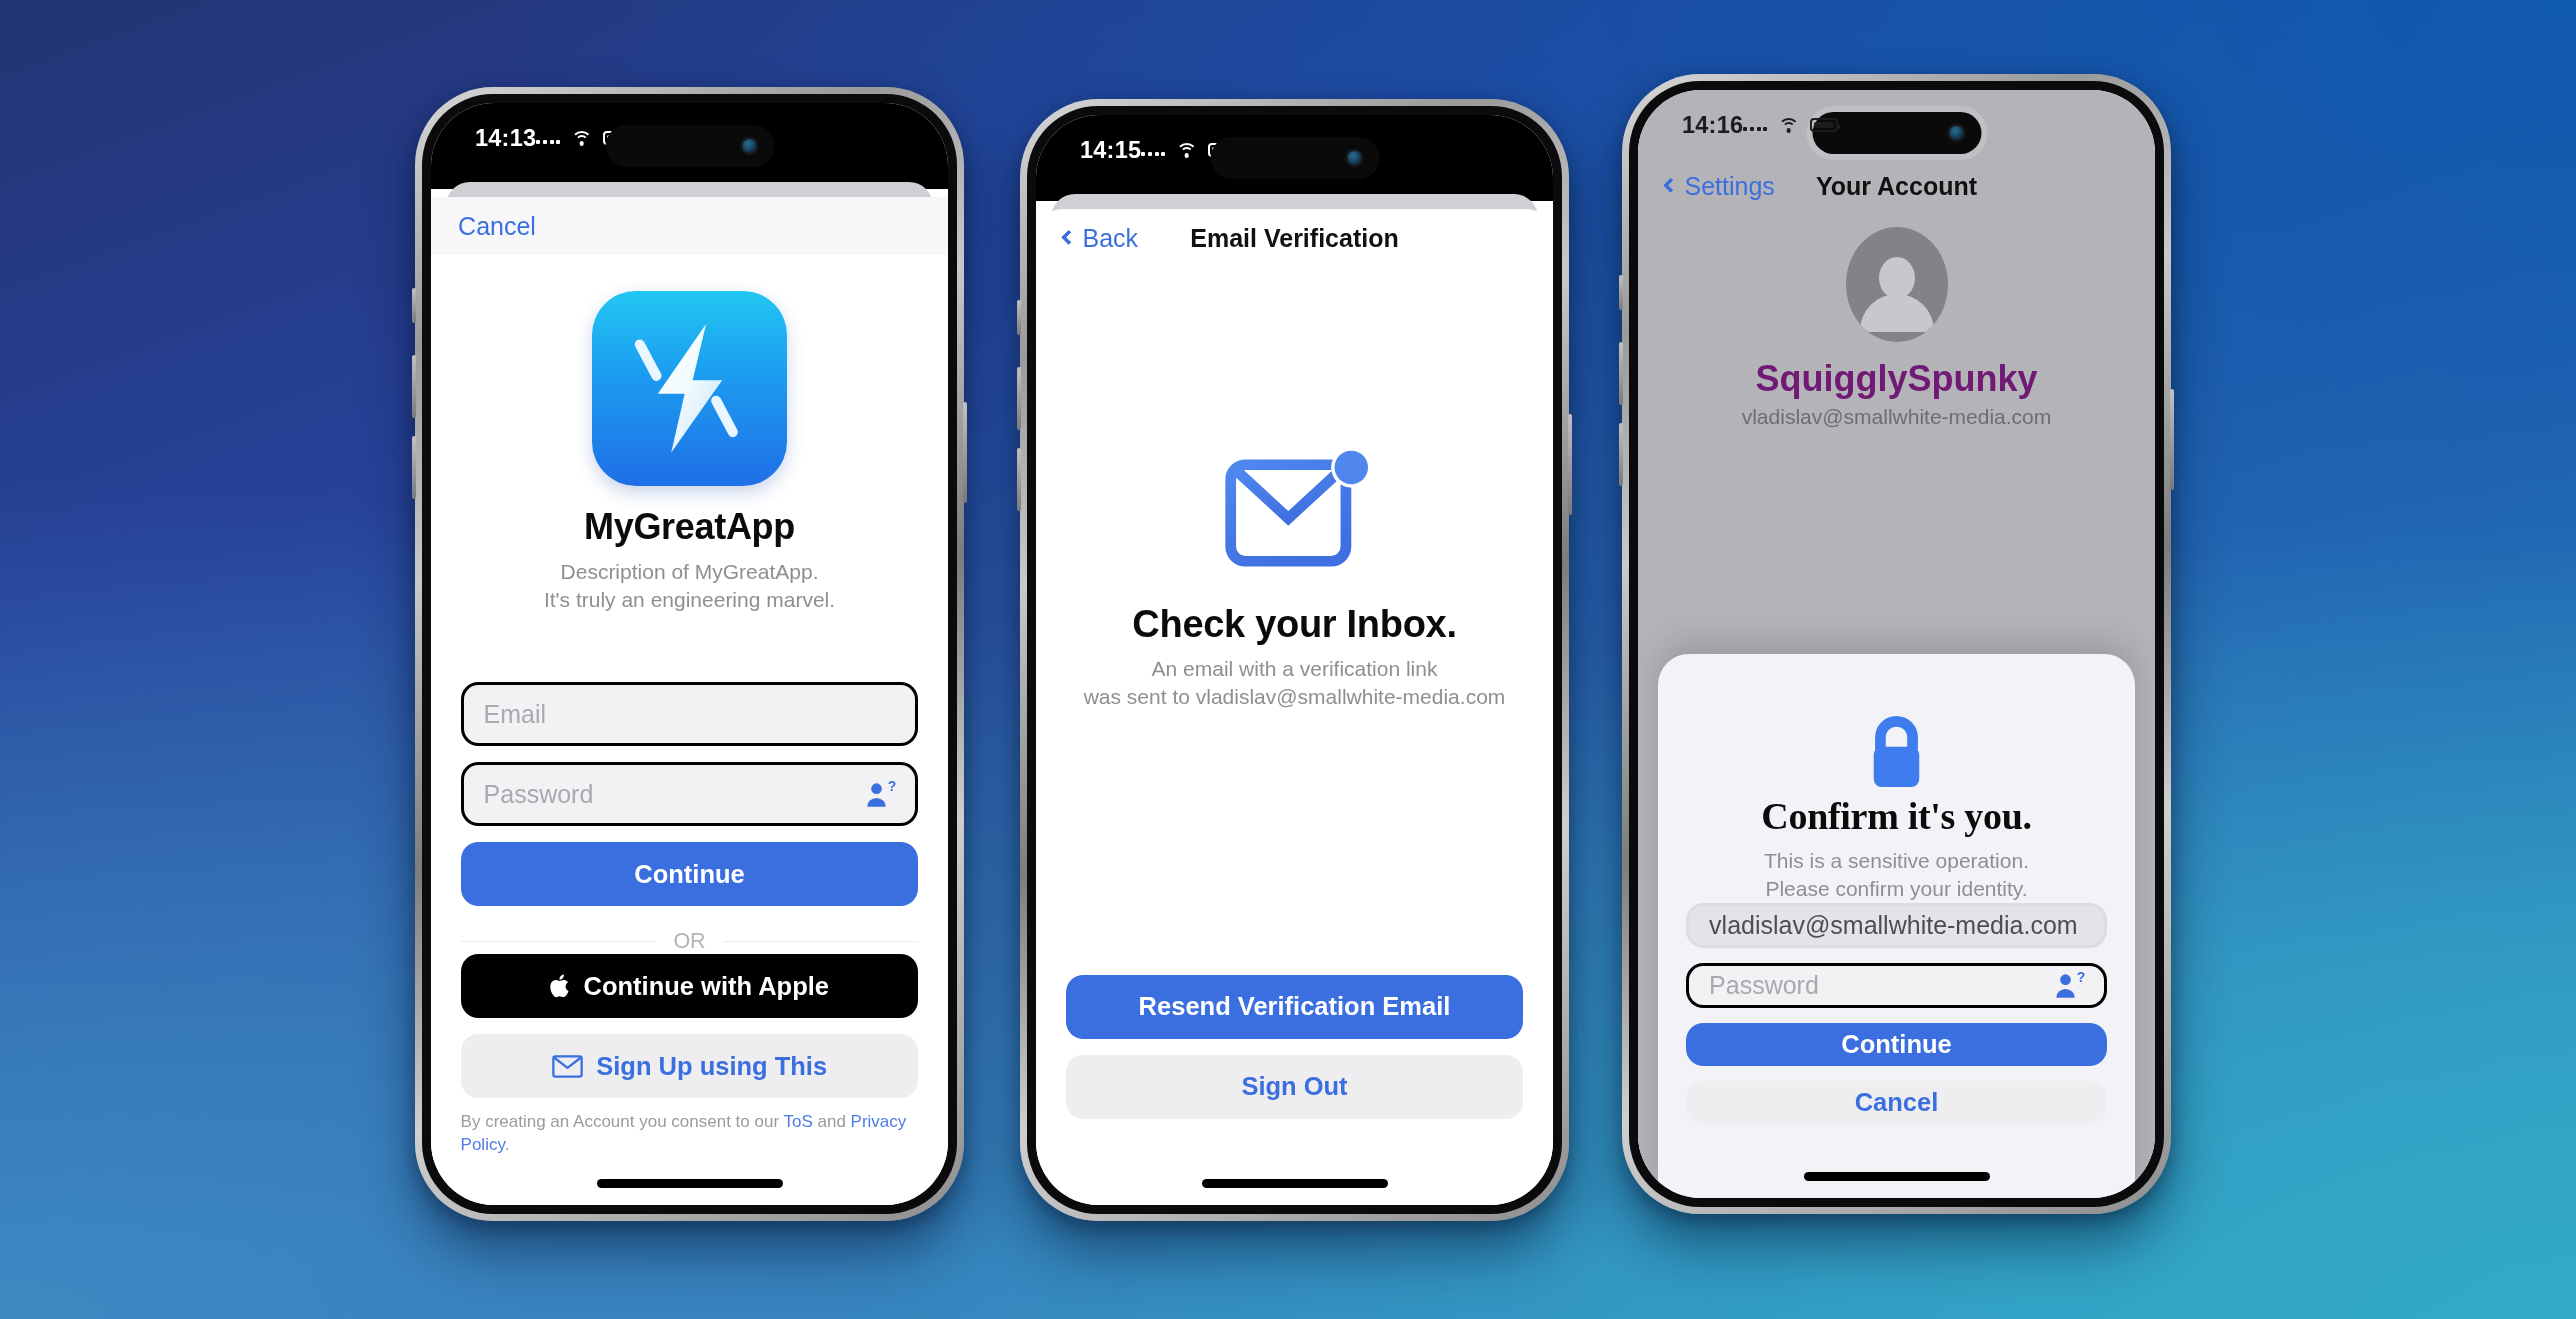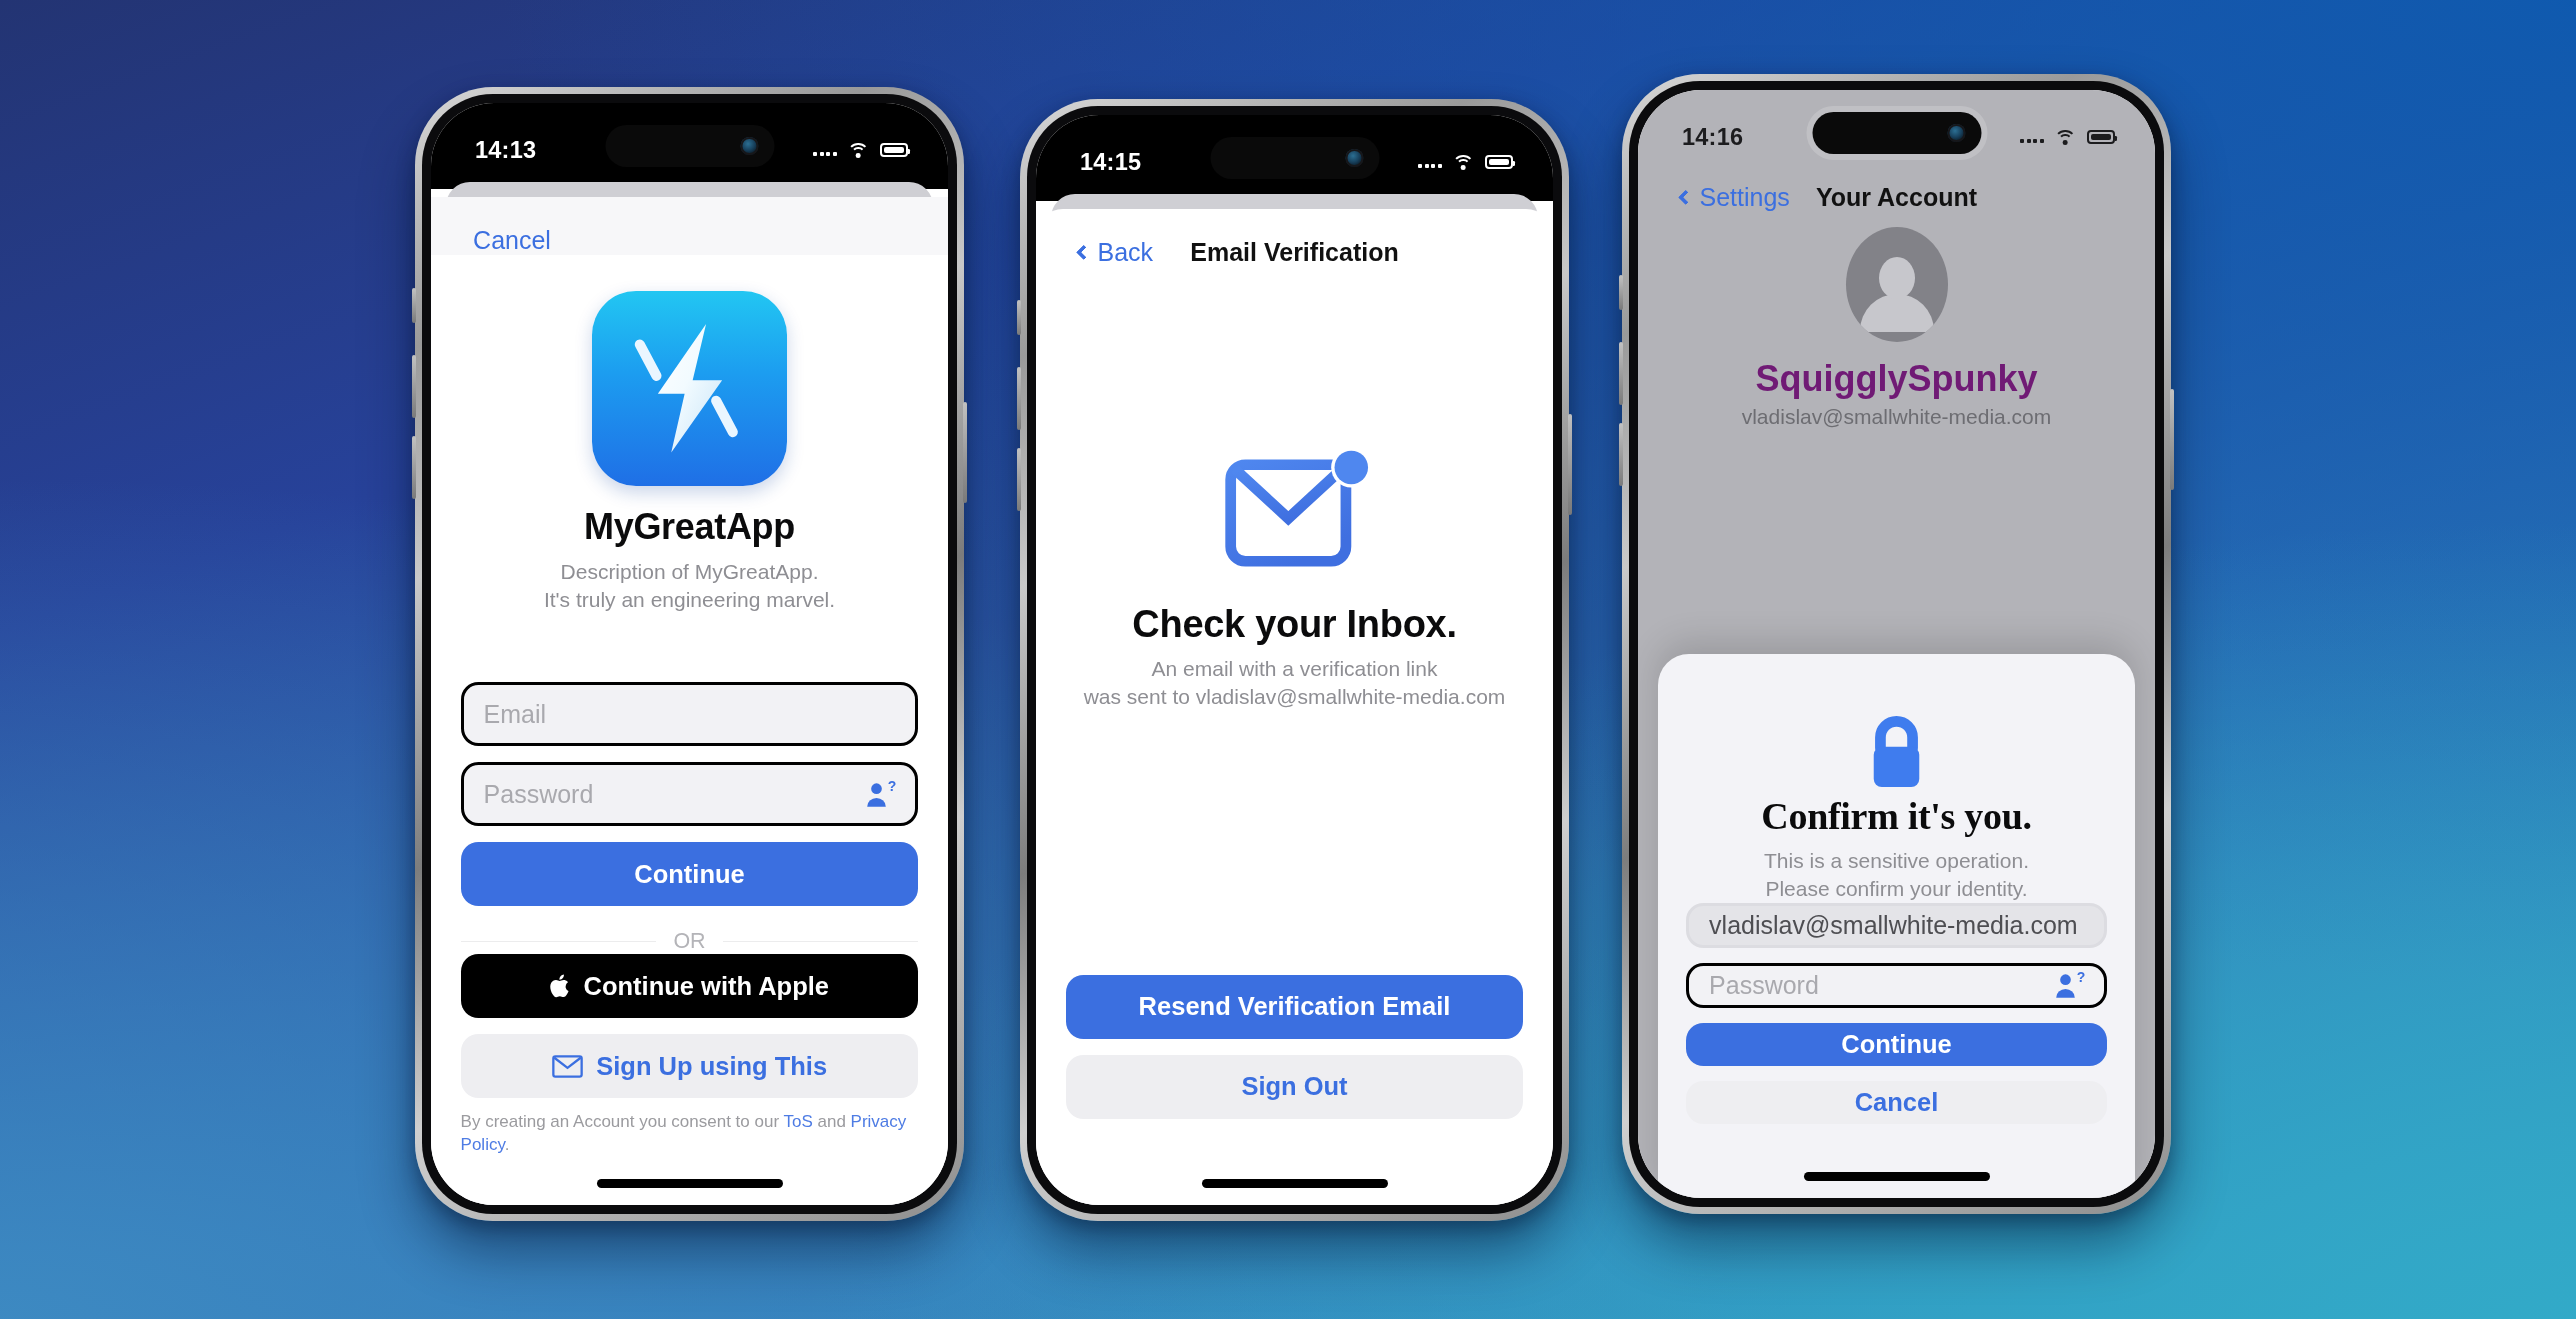--- a/index.html
+++ b/index.html
@@ -35,22 +35,22 @@
     border-radius:63px;
     overflow:hidden;
     background:#fff;
   }
   .side-btn{ position:absolute; background:linear-gradient(180deg,#c2c2c2,#7a7a7a); border-radius:2.7px; }
   .sb-left{ left:-3.4px; width:4.7px; }
   .sb-right{ right:-3.4px; width:4.7px; }
 
   
   .statusbar{
-    position:absolute; top:12px; left:0; right:0; height:70px;
-    display:flex; align-items:center; justify-content:space-between;
+    position:absolute; top:0; left:0; right:0; height:70px;
+    display:flex; align-items:center; 
     padding:0 40px 0 44px;
     z-index:6; pointer-events:none;
   }
   .sb-time{ font-size:23.5px; font-weight:700; letter-spacing:0.2px; }
   .sb-right-group{ display:flex; align-items:center; gap:10.7px; }
   .sig{ display:flex; align-items:flex-end; gap:2.7px; height:12px; }
   .sig i{ display:block; width:4px; height:4px; border-radius:1px; background:currentColor; }
   .wifi{ width:21.5px; height:16px; position:relative; }
   .wifi span{ position:absolute; left:50%; transform:translateX(-50%); border:2.3px solid currentColor;
     border-bottom-color:transparent; border-left-color:transparent; border-right-color:transparent; border-radius:50%; }
@@ -83,22 +83,22 @@
   .backcard{
     position:absolute; top:79px; left:14.8px; right:14.8px; bottom:0;
     background:#cfcfd4; border-radius:24px 24px 0 0; z-index:5;
   }
   .sheet{
     position:absolute; top:94px; left:0; right:0; bottom:0;
     background:#fff; border-radius:27px 27px 0 0; z-index:6;
     display:flex; flex-direction:column;
   }
   .navbar{
-    height:58px; display:flex; align-items:flex-end; position:relative; flex:0 0 auto;
-    padding:0 42px;
+    height:58px; display:flex; align-items:center; position:relative; flex:0 0 auto;
+    padding:0 27px;
   }
   .navbar.shaded{ background:#f7f7f9; }
   .nav-left{ display:flex; align-items:center; gap:4px; color:#3b6fe0; font-size:25px; }
   .chev{ width:11.4px; height:11.4px; border-left:4px solid currentColor; border-bottom:4px solid currentColor;
          transform:rotate(45deg); margin-right:4px; border-radius:1.3px;}
   .nav-title{
     position:absolute; left:0; right:0; text-align:center; font-size:25px; font-weight:700; color:#111;
     pointer-events:none;
   }
 

